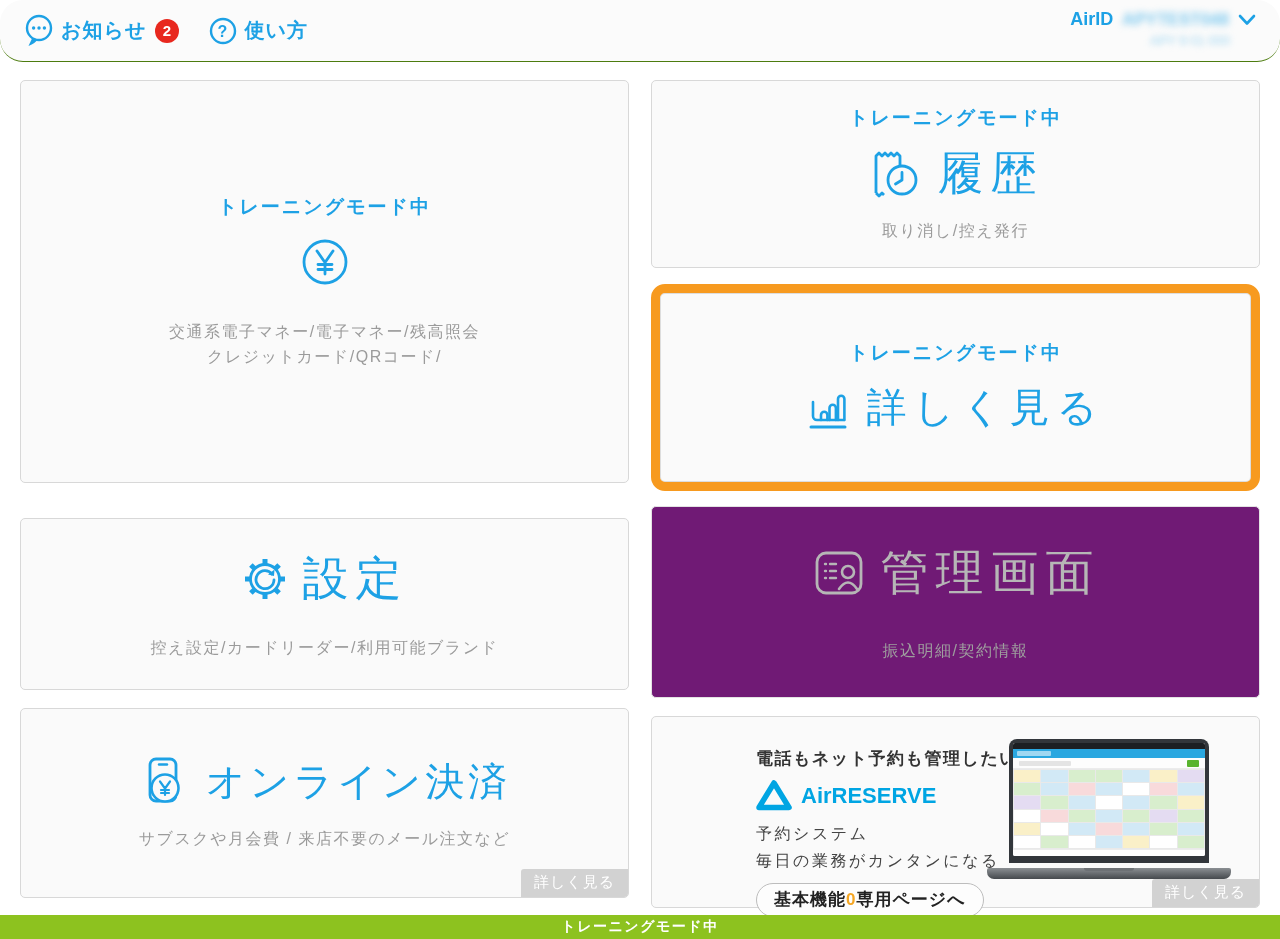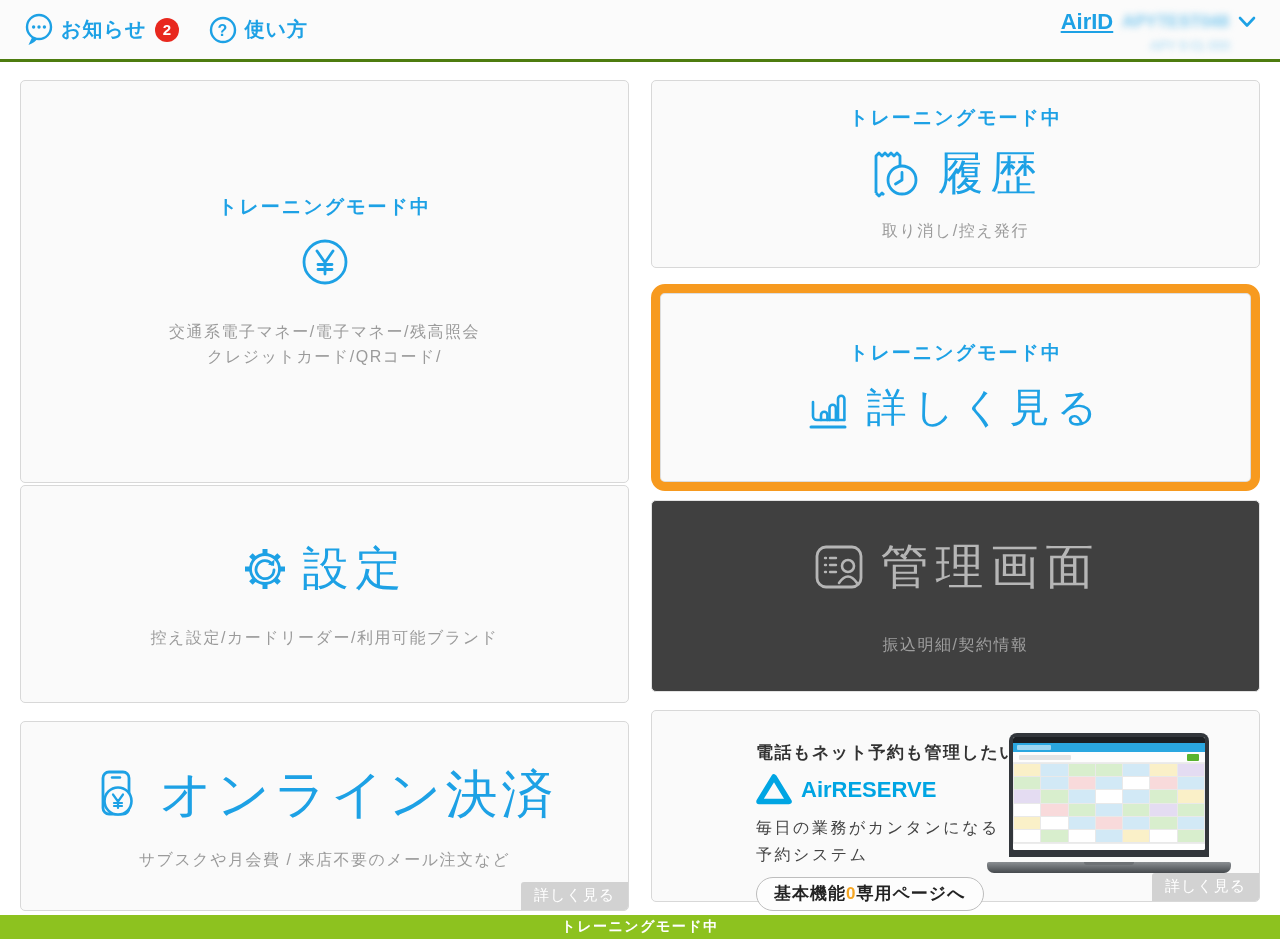--- a/index.html
+++ b/index.html
@@ -1,66 +1,66 @@
 <!DOCTYPE html>
 <html><head>
 <meta charset="utf-8">
 <style>
   * { box-sizing: border-box; margin: 0; padding: 0; }
   html,body { width:1280px; height:939px; overflow:hidden; background:#ffffff;
     font-family:"Liberation Sans","DejaVu Sans",sans-serif; }
 
   
-  .topbar { position:relative; height:62px; background:#fbfbfb; border-bottom:3px solid #4d7c0f;
-    display:flex; align-items:center; padding:0 24px; }
+  .topbar { position:relative; height:62px; background:#fbfbfb; border-bottom:1px solid #4d7c0f;
+    display:flex; align-items:center; padding:0 24px;border-radius:23px; }
   .topbar-left { display:flex; align-items:center; gap:30px; }
   .topbar-item { display:flex; align-items:center; gap:7px; color:#1da1e5; font-weight:bold;
     font-size:20px; letter-spacing:1px; cursor:pointer; }
   .badge { width:24px; height:24px; border-radius:50%; background:#e8281e; color:#fff;
     font-size:15px; display:flex; align-items:center; justify-content:center; margin-left:2px; }
   .topbar-title { position:absolute; left:0; right:0; text-align:center; color:#474747;
     font-size:19px; letter-spacing:2px; pointer-events:none; }
   .topbar-account { position:absolute; right:24px; top:9px; text-align:right; cursor:pointer; }
   .account-row1 { display:flex; align-items:center; justify-content:flex-end; gap:9px; }
-  .airid-label { color:#1da1e5; font-weight:bold; font-size:22px;text-decoration:underline; }
+  .airid-label { color:#1da1e5; font-weight:bold; font-size:18px; }
   .airid-value { color:#7cc8ee; font-weight:bold; font-size:17px; filter:blur(3.5px); }
   .account-row2 { color:#9ad4f1; font-size:13px; margin-top:3px; margin-right:26px; filter:blur(3px); }
 
   
   .main { display:flex; gap:22px; padding:18px 20px 0; }
   .col { flex:1; display:flex; flex-direction:column; }
   .card { background:#fafafa; border:1px solid #d8d8d8; border-radius:5px; position:relative;
     display:flex; flex-direction:column; align-items:center; justify-content:center; cursor:pointer; }
   .card-payment { height:403px; }
-  .card-settings { height:218px; margin-top:2px; }
+  .card-settings { height:172px; margin-top:35px; }
   .card-online { height:190px; margin-top:18px; }
   .card-history { height:188px; }
   .sales-outer { height:207px; margin-top:16px; border:9px solid #f79a1f; border-radius:14px;
     background:#fafafa; box-shadow:inset 0 0 0 1px #dddddd; display:flex; flex-direction:column;
     align-items:center; justify-content:center; position:relative; cursor:pointer; }
-  .card-admin { height:192px; margin-top:9px; background:#404040; border-color:#e3e3e3; }
+  .card-admin { height:192px; margin-top:15px; background:#701a75; border-color:#e3e3e3; }
   .card-reserve { height:192px; margin-top:18px; }
 
   .mode { color:#1da1e5; font-weight:bold; font-size:19px; letter-spacing:2px; }
   .title-row { display:flex; align-items:center; color:#1da1e5; }
   .title-text { font-size:46px; letter-spacing:7px; margin-left:14px; }
   .sub { color:#9b9b9b; font-size:16px; letter-spacing:1.5px; text-align:center; line-height:1.55; }
 
   .card-payment .mode { margin-bottom:18px; }
   .card-payment .title-row { margin-bottom:34px; }
   .card-history .mode { margin-bottom:12px; }
   .card-history .title-row { margin-bottom:14px; }
   .sales-outer .mode { margin-bottom:14px; }
   .sales-outer .title-text { font-size:40px; }
   .card-settings .title-row { margin-bottom:26px; }
   .card-admin .title-row { color:#b6b6b6; margin-bottom:34px; }
   .card-admin .title-text { font-size:48px; }
   .card-admin .sub { color:#9e9e9e; }
   .card-online .title-row { margin-bottom:18px; }
-  .card-online .title-text { font-size:52px; letter-spacing:4px; }
+  .card-online .title-text { font-size:39px; letter-spacing:4px; }
 
   .corner-link { position:absolute; bottom:0; right:0; background:#d2d2d2; color:#ffffff;
     font-size:15px; letter-spacing:1px; padding:4px 13px 5px; border-radius:3px 0 4px 0; cursor:pointer; }
 
   
   .reserve-text { position:absolute; left:104px; top:30px; width:290px; text-align:left; }
   .reserve-headline { color:#333333; font-weight:bold; font-size:17px; letter-spacing:1.5px; }
   .reserve-logo-row { display:flex; align-items:center; gap:9px; margin-top:9px; }
   .reserve-brand { color:#00a5e3; font-weight:bold; font-size:22px; letter-spacing:0px; }
   .reserve-desc { color:#444444; font-size:16px; letter-spacing:2.5px; line-height:1.7; margin-top:8px; }
@@ -266,22 +266,22 @@
         <div class="reserve-headline">電話もネット予約も管理したい</div>
         <div class="reserve-logo-row">
           <span>
             <svg width="36" height="33" viewBox="0 0 36 33">
               <path d="M18 4 L33 28.5 H3 Z" fill="none" stroke="#00a5e3" stroke-width="5.5" stroke-linejoin="round"></path>
             </svg>
           </span>
           <span class="reserve-brand">AirRESERVE</span>
         </div>
         <div class="reserve-desc">
+          <div>予約システム</div>
           <div>毎日の業務がカンタンになる</div>
-          <div>予約システム</div>
         </div>
         <div class="reserve-badge">
           <span>基本機能</span>
             <span class="hl">0</span>
             <span>専用ページへ</span>
         </div>
       </div>
 
       <div class="laptop">
         <div class="laptop-screen">

